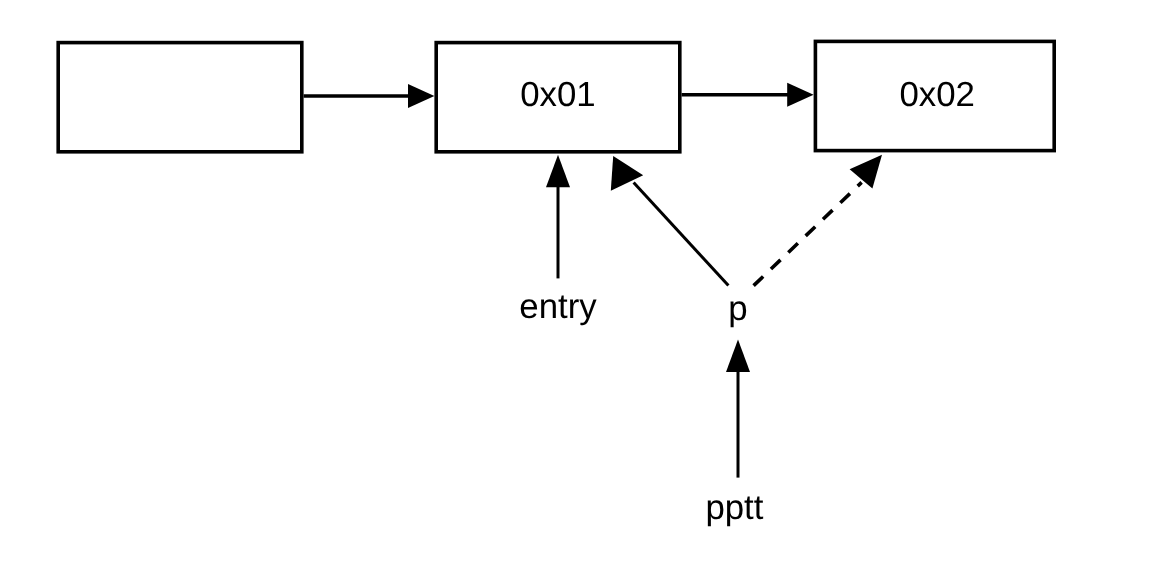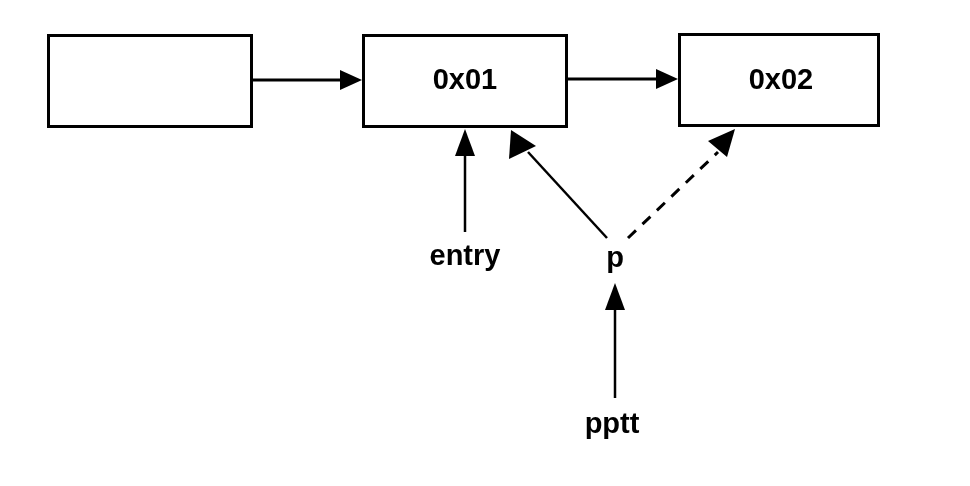--- a/index.html
+++ b/index.html
@@ -9,21 +9,20 @@
   }
   body {
     font-family: "Liberation Sans", sans-serif;
   }
   #canvas {
     position: relative;
     width: 970px;
     height: 486px;
     background: #ffffff;
     overflow: hidden;
-    font-weight: bold;
   }
   #diagram-svg {
     position: absolute;
     left: 0;
     top: 0;
     width: 970px;
     height: 486px;
   }
   .node-box {
     fill: #ffffff;

